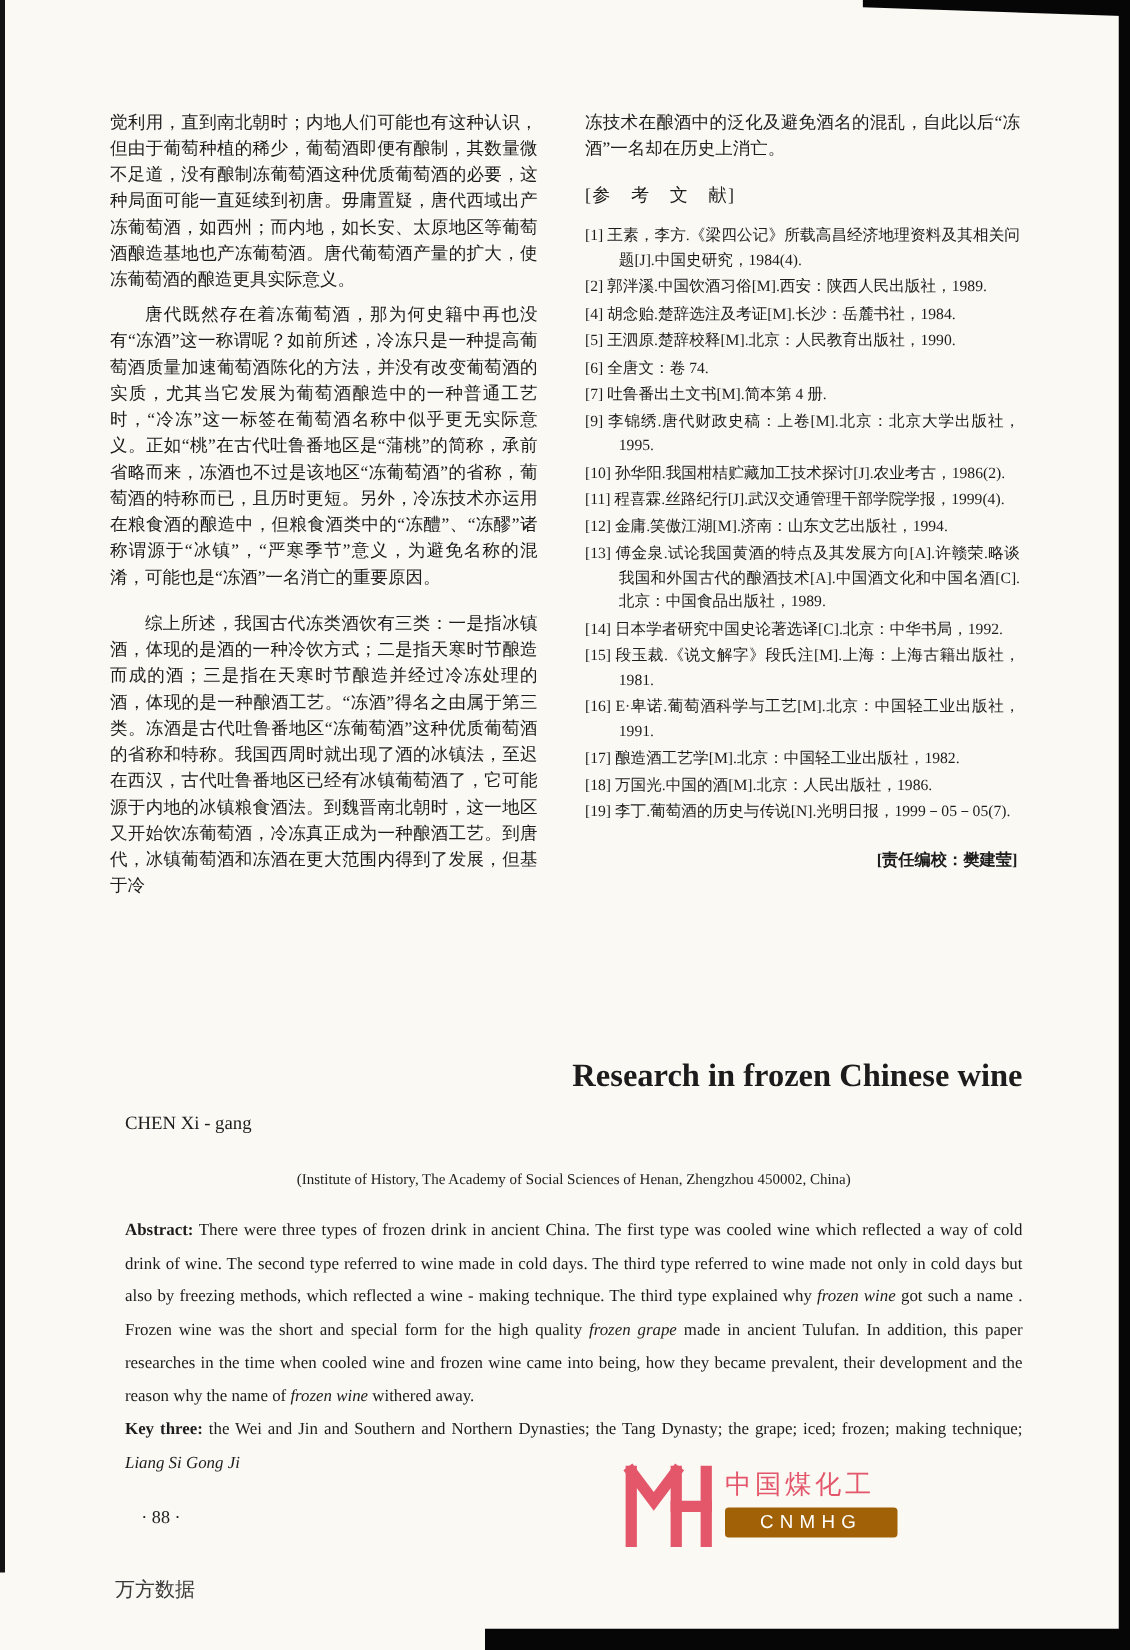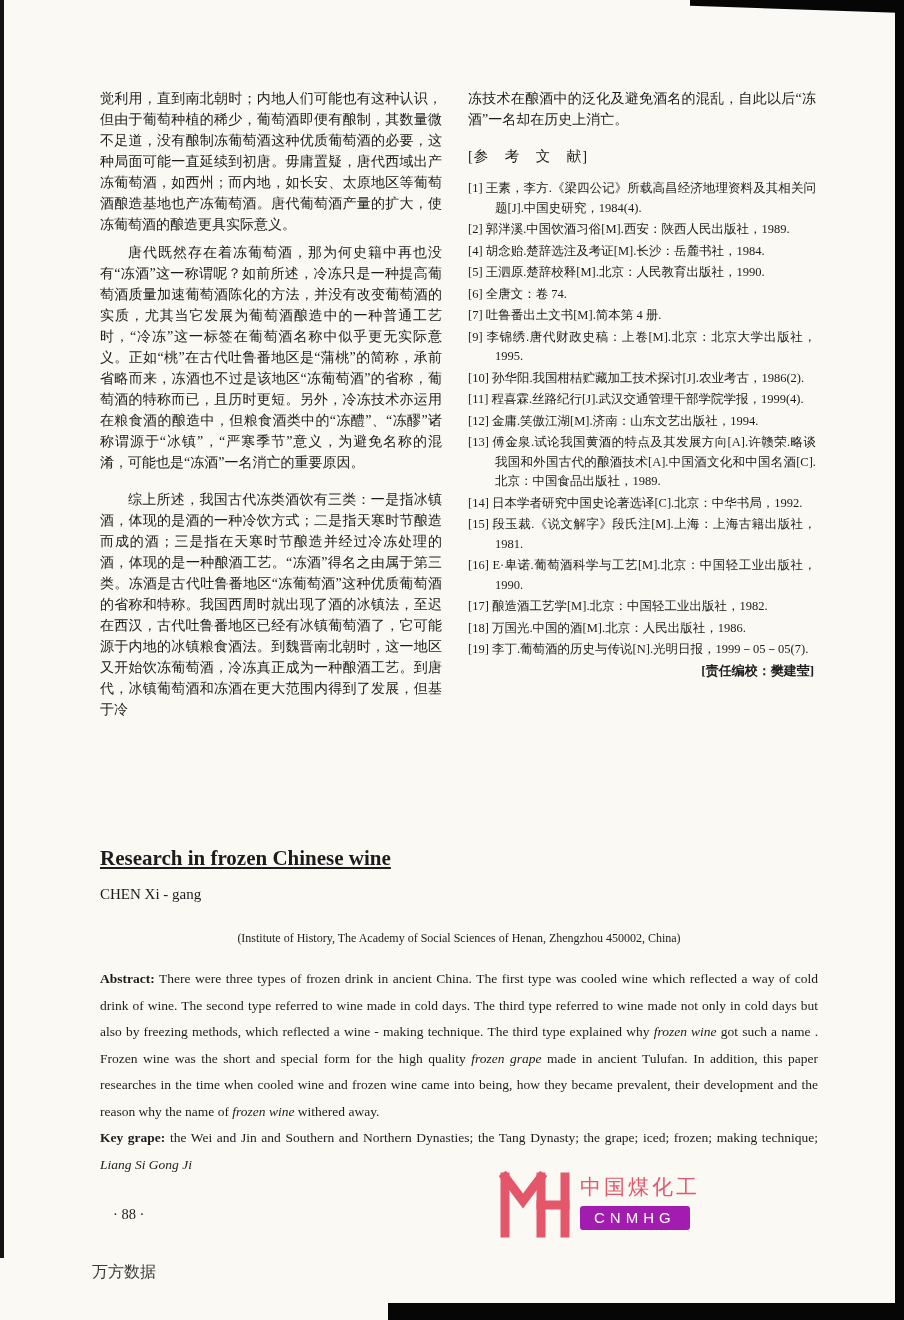--- a/index.html
+++ b/index.html
@@ -10,46 +10,46 @@
   }
   
   .edge-left{position:absolute;left:0;top:0;width:4px;height:1258px;background:#141414;}
   .edge-right{position:absolute;right:0;top:0;width:9px;height:1320px;background:#060606;}
   .corner-top-right{position:absolute;left:690px;top:0;width:214px;height:13px;background:#060606;
     clip-path:polygon(0 0,100% 0,100% 100%,0 45%);}
   .bar-bottom{position:absolute;left:388px;top:1303px;width:516px;height:17px;background:#060606;}
 
   
   .col{position:absolute;top:88px;}
-  .col.left{left:100px;width:342px;}
+  .col.left{left:88px;width:342px;}
   .col.right{left:468px;width:348px;}
   .cn{font-size:14px;line-height:21px;text-align:justify;margin:0;}
   .indent{text-indent:2em;}
   .p2{margin-top:7px;}
   .p3{margin-top:16px;}
 
   .ref-heading{font-size:14.5px;font-weight:normal;text-align:left;margin:17px 0 13px;letter-spacing:1px;}
   .refs{list-style:none;margin:0;padding:0;font-size:12.5px;line-height:19.5px;}
   .refs li{padding-left:27px;text-indent:-27px;text-align:justify;margin-bottom:2px;}
-  .editor{text-align:right;font-weight:bold;font-size:13px;margin:2px 2px 0 0;}
+  .editor{text-align:right;font-weight:bold;font-size:13px;margin:19px 2px 0 0;}
 
   
   .english{position:absolute;left:100px;top:846px;width:718px;}
-  .title{text-align:left;font-size:21px;font-weight:bold;margin:0;text-decoration:underline;}
+  .title{text-align:right;font-size:26px;font-weight:bold;margin:0;}
   .author{text-align:left;font-size:15px;margin-top:15px;}
   .affil{text-align:center;font-size:12px;margin-top:28px;}
   .abstract{font-size:13.5px;line-height:26.5px;text-align:justify;margin:20px 0 0 0;}
   .keywords{font-size:13.5px;line-height:26.5px;text-align:justify;margin:0;}
 
   
   .logo{position:absolute;left:498px;top:1122px;width:240px;height:76px;display:flex;align-items:flex-start;margin-top:45px;}
   .logo-glyph{flex:0 0 auto;margin-right:8px;}
   .logo-right{display:flex;flex-direction:column;align-items:flex-start;padding-top:6px;}
   .logo-cn{font-size:21px;color:#e4576b;letter-spacing:3px;font-family:"Liberation Sans","DejaVu Sans",sans-serif;}
-  .logo-en{background:#a21caf;color:#fff;font-size:15px;line-height:22px;padding:1px 14px;border-radius:3px;
+  .logo-en{background:#a16207;color:#fff;font-size:15px;line-height:22px;padding:1px 28px;border-radius:3px;
     letter-spacing:5px;margin-top:5px;font-family:"Liberation Sans","DejaVu Sans",sans-serif;}
 
   .pageno{position:absolute;left:113px;top:1206px;font-size:14.5px;}
   .wm{position:absolute;left:92px;top:1262px;font-size:16px;color:#3a3a3a;}
 </style>
 </head>
 <body>
 
 <div class="edge-left"></div>
 <div class="edge-right"></div>
@@ -72,34 +72,34 @@
     <li>[5]  王泗原.楚辞校释[M].北京：人民教育出版社，1990.</li>
     <li>[6]  全唐文：卷 74.</li>
     <li>[7]  吐鲁番出土文书[M].简本第 4 册.</li>
     <li>[9]  李锦绣.唐代财政史稿：上卷[M].北京：北京大学出版社，1995.</li>
     <li>[10]  孙华阳.我国柑桔贮藏加工技术探讨[J].农业考古，1986(2).</li>
     <li>[11]  程喜霖.丝路纪行[J].武汉交通管理干部学院学报，1999(4).</li>
     <li>[12]  金庸.笑傲江湖[M].济南：山东文艺出版社，1994.</li>
     <li>[13]  傅金泉.试论我国黄酒的特点及其发展方向[A].许赣荣.略谈我国和外国古代的酿酒技术[A].中国酒文化和中国名酒[C].北京：中国食品出版社，1989.</li>
     <li>[14]  日本学者研究中国史论著选译[C].北京：中华书局，1992.</li>
     <li>[15]  段玉裁.《说文解字》段氏注[M].上海：上海古籍出版社，1981.</li>
-    <li>[16]  E·卑诺.葡萄酒科学与工艺[M].北京：中国轻工业出版社，1990.</li>
+    <li>[16]  E·卑诺.葡萄酒科学与工艺[M].北京：中国轻工业出版社，1991.</li>
     <li>[17]  酿造酒工艺学[M].北京：中国轻工业出版社，1982.</li>
     <li>[18]  万国光.中国的酒[M].北京：人民出版社，1986.</li>
     <li>[19]  李丁.葡萄酒的历史与传说[N].光明日报，1999－05－05(7).</li>
   </ul>
   <p class="editor">[责任编校：樊建莹]</p>
 </div>
 
 <div class="english">
   <h1 class="title">Research in frozen Chinese wine</h1>
   <div class="author">CHEN Xi - gang</div>
   <div class="affil">(Institute of History, The Academy of Social Sciences of Henan, Zhengzhou 450002, China)</div>
   <p class="abstract"><b>Abstract:</b> <span>There were three types of frozen drink in ancient China. The first type was cooled wine which reflected a way of cold drink of wine. The second type referred to wine made in cold days. The third type referred to wine made not only in cold days but also by freezing methods, which reflected a wine - making technique. The third type explained why </span><i>frozen wine</i><span> got such a name . Frozen wine was the short and special form for the high quality </span><i>frozen grape</i><span> made in ancient Tulufan. In addition, this paper researches in the time when cooled wine and frozen wine came into being, how they became prevalent, their development and the reason why the name of </span><i>frozen wine</i><span> withered away.</span></p>
-  <p class="keywords"><b>Key grape:</b> <span>the Wei and Jin and Southern and Northern Dynasties; the Tang Dynasty; the grape; iced; frozen; making technique; </span><i>Liang Si Gong Ji</i></p>
+  <p class="keywords"><b>Key three:</b> <span>the Wei and Jin and Southern and Northern Dynasties; the Tang Dynasty; the grape; iced; frozen; making technique; </span><i>Liang Si Gong Ji</i></p>
 </div>
 
 <div class="logo">
   <svg class="logo-glyph" width="74" height="72" viewBox="0 0 74 72">
     <g stroke="#e4576b" stroke-width="9" fill="none" stroke-linecap="square">
       <path d="M7 66 V10"></path>
       <path d="M7 10 L25 34 L43 10"></path>
       <path d="M43 10 V66"></path>
       <path d="M67 10 V66"></path>
       <path d="M43 38 H67"></path>

